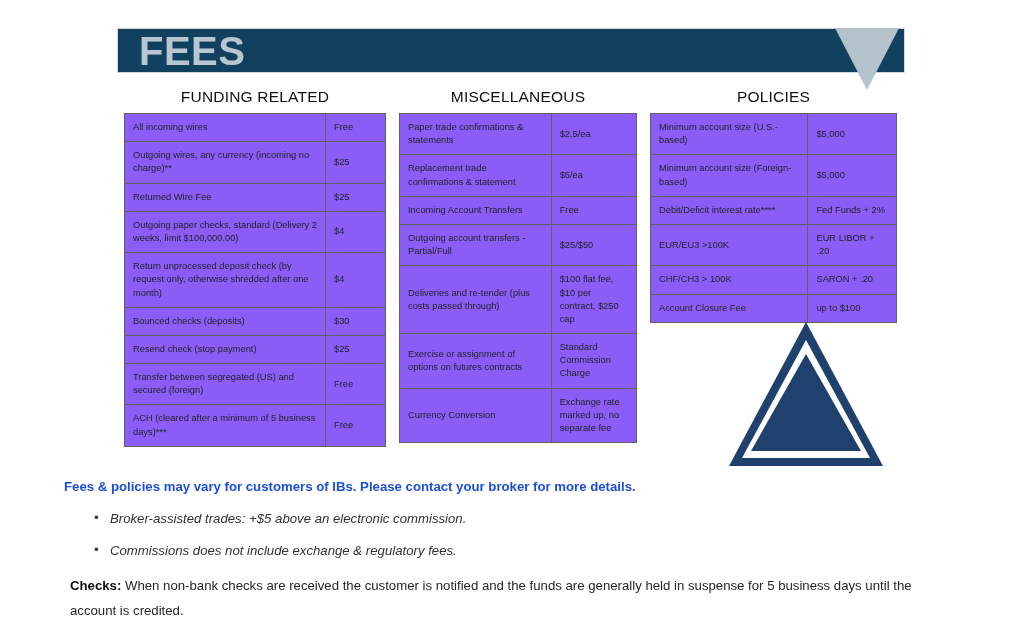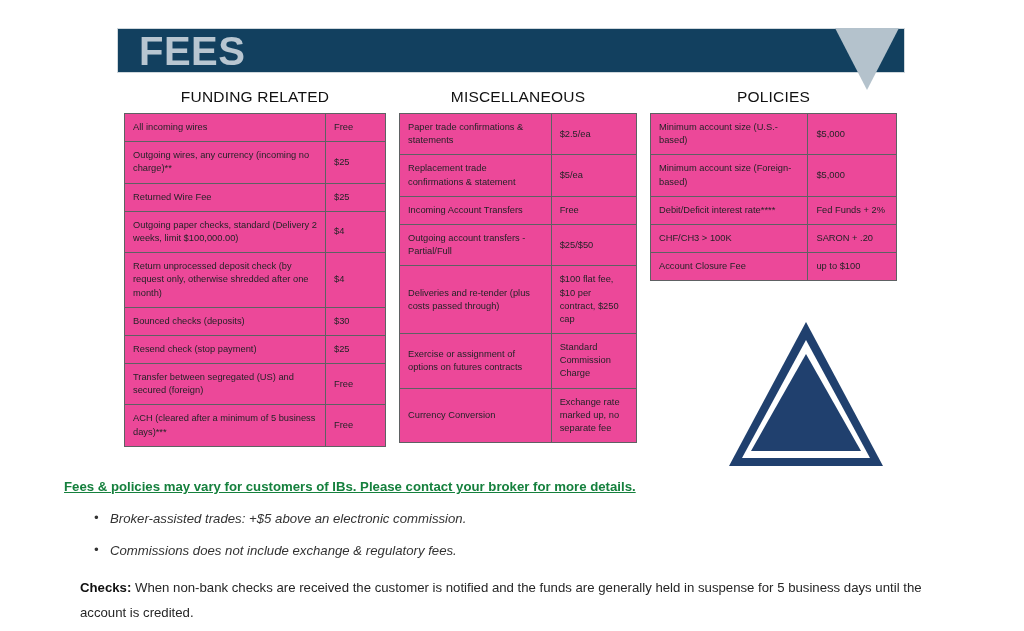--- a/index.html
+++ b/index.html
@@ -73,21 +73,21 @@
   }
   .col-head.h1 { left: 124px; width: 262px; }
   .col-head.h2 { left: 399px; width: 238px; }
   .col-head.h3 { left: 650px; width: 247px; }
 
   
   .fee-table {
     position: absolute;
     border-collapse: collapse;
     table-layout: fixed;
-    background: #ec4899;
+    background: #8b5cf6;
   }
   .fee-table td {
     border: 1px solid #5e6163;
     padding: 7px 8px;
     font-size: 9.3px;
     line-height: 1.42;
     color: #1f2224;
     vertical-align: middle;
     word-wrap: break-word;
   }
@@ -109,24 +109,23 @@
   
   .footer {
     position: absolute;
     left: 64px;
     top: 478px;
     width: 900px;
   }
   .footer-lead {
     font-size: 13.2px;
     font-weight: bold;
-    color: #15803d;
+    color: #1d4ed8;
     line-height: 1.4;
     margin: 0 0 14px 0;
-    text-decoration: underline;
   }
   .footer-list {
     margin: 0 0 14px 0;
     padding: 0 0 0 30px;
     list-style: none;
   }
   .footer-list li {
     font-size: 13.2px;
     font-style: italic;
     color: #333333;
@@ -140,21 +139,21 @@
     position: absolute;
     left: 0;
     top: -1px;
     font-size: 13px;
     color: #333333;
   }
   .footer-note {
     font-size: 13.2px;
     color: #262626;
     line-height: 1.85;
-    margin: 16px;
+    margin: 6px;
     max-width: 885px;
   }
   .footer-note b { color: #0f0f0f; }
 </style>
 </head>
 <body>
 
 <div class="banner-wrap">
   <div class="banner-bar"></div>
   <div class="banner-title">FEES</div>
@@ -259,20 +258,24 @@
         <td class="item">Minimum account size (U.S.-based)</td>
         <td class="price">$5,000</td>
       </tr>
       <tr>
         <td class="item">Minimum account size (Foreign-based)</td>
         <td class="price">$5,000</td>
       </tr>
       <tr>
         <td class="item">Debit/Deficit interest rate****</td>
         <td class="price">Fed Funds + 2%</td>
+      </tr>
+      <tr>
+        <td class="item">EUR/EU3 &gt;100K</td>
+        <td class="price">EUR LIBOR + .20</td>
       </tr>
       <tr>
         <td class="item">CHF/CH3 &gt; 100K</td>
         <td class="price">SARON + .20</td>
       </tr>
       <tr>
         <td class="item">Account Closure Fee</td>
         <td class="price">up to $100</td>
       </tr>
     </tbody>

